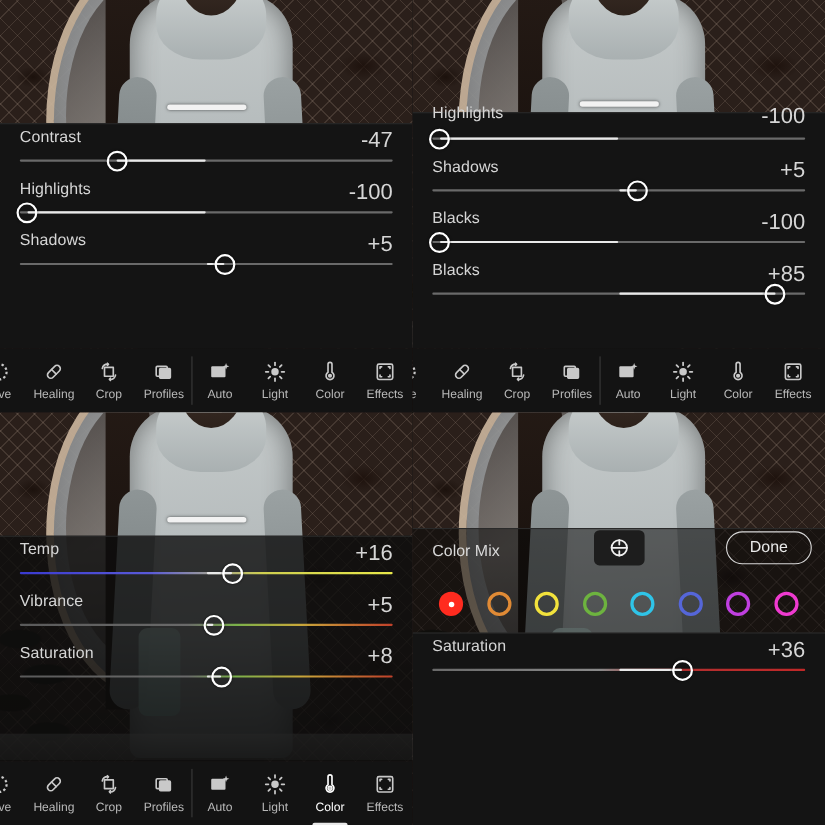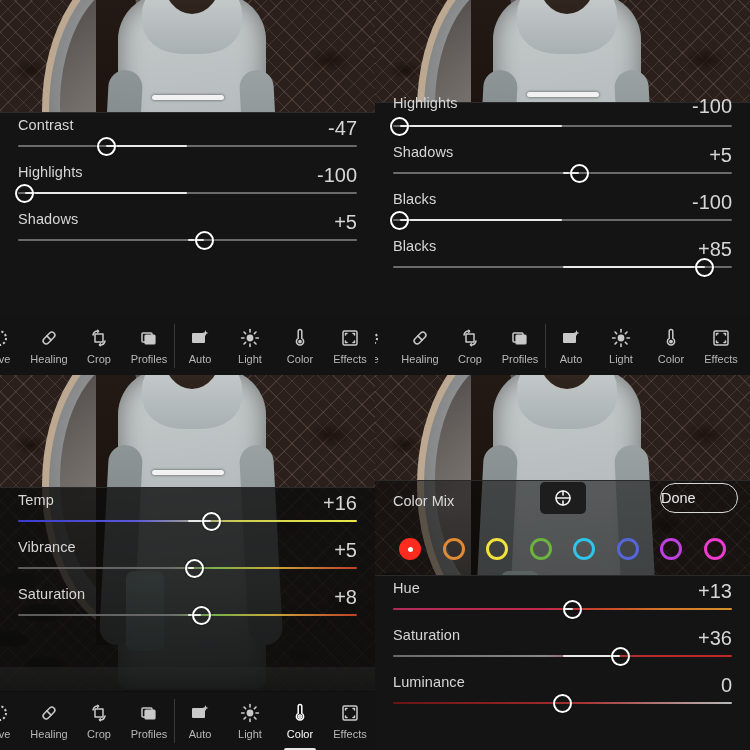--- a/index.html
+++ b/index.html
@@ -199,21 +199,21 @@
   .cm-target{
     position:absolute; left:50%; transform:translateX(-50%);
     top:1px; width:46px; height:32px; border-radius:5px;
     background:#1d1d1d;
     display:flex; align-items:center; justify-content:center;
   }
   .cm-done{
     position:absolute; right:12px; top:2px;
     width:78px; height:30px; border-radius:16px;
     border:1.5px solid #d8d8d8;
-    display:flex; align-items:center; 
+    display:flex; align-items:center; justify-content:center;
     font-size:14.5px; color:#eaeaea;
   }
   .swatches{
     height:48px; display:flex; align-items:center;
     justify-content:space-between; padding:0 24px;
   }
   .sw{
     width:22px; height:22px; border-radius:50%;
     border:3.5px solid #888; background:transparent;
     position:relative;
@@ -712,38 +712,23 @@
           <div class="sw" style="border-color: rgb(242, 226, 60);"></div>
           <div class="sw" style="border-color: rgb(109, 179, 63);"></div>
           <div class="sw" style="border-color: rgb(47, 196, 232);"></div>
           <div class="sw" style="border-color: rgb(85, 102, 216);"></div>
           <div class="sw" style="border-color: rgb(192, 63, 224);"></div>
           <div class="sw" style="border-color: rgb(239, 58, 208);"></div>
         </div>
       </div>
     <div class="sheet" id="p4-sheet" style="top:200px; height:175px">
         <div class="row">
-          <div class="lbl">Hue</div>
-          <div class="val">+13</div>
-          <div class="track" style="background: linear-gradient(90deg, rgb(176, 42, 90) 0%, rgb(192, 42, 74) 45%, rgb(200, 72, 42) 62%, rgb(212, 119, 42) 80%, rgb(216, 144, 42) 100%);">
-            <div class="fill" style="left: 50%; width: 3%;"></div>
-            <div class="thumb" style="left: 53%;"></div>
-          </div>
-        </div>
-        <div class="row">
           <div class="lbl">Saturation</div>
           <div class="val">+36</div>
           <div class="track" style="background: linear-gradient(90deg, rgb(106, 106, 106) 0%, rgb(138, 138, 138) 45%, rgb(176, 48, 48) 62%, rgb(192, 40, 40) 100%);">
             <div class="fill" style="left: 50%; width: 17%;"></div>
             <div class="thumb" style="left: 67%;"></div>
           </div>
         </div>
-        <div class="row">
-          <div class="lbl">Luminance</div>
-          <div class="val">0</div>
-          <div class="track" style="background: linear-gradient(90deg, rgb(106, 20, 20) 0%, rgb(138, 32, 32) 30%, rgb(168, 48, 48) 55%, rgb(184, 184, 184) 100%);">
-            <div class="thumb" style="left: 50%;"></div>
-          </div>
-        </div>
       </div>
   </div>
 
 </div>
 
 </body></html>

